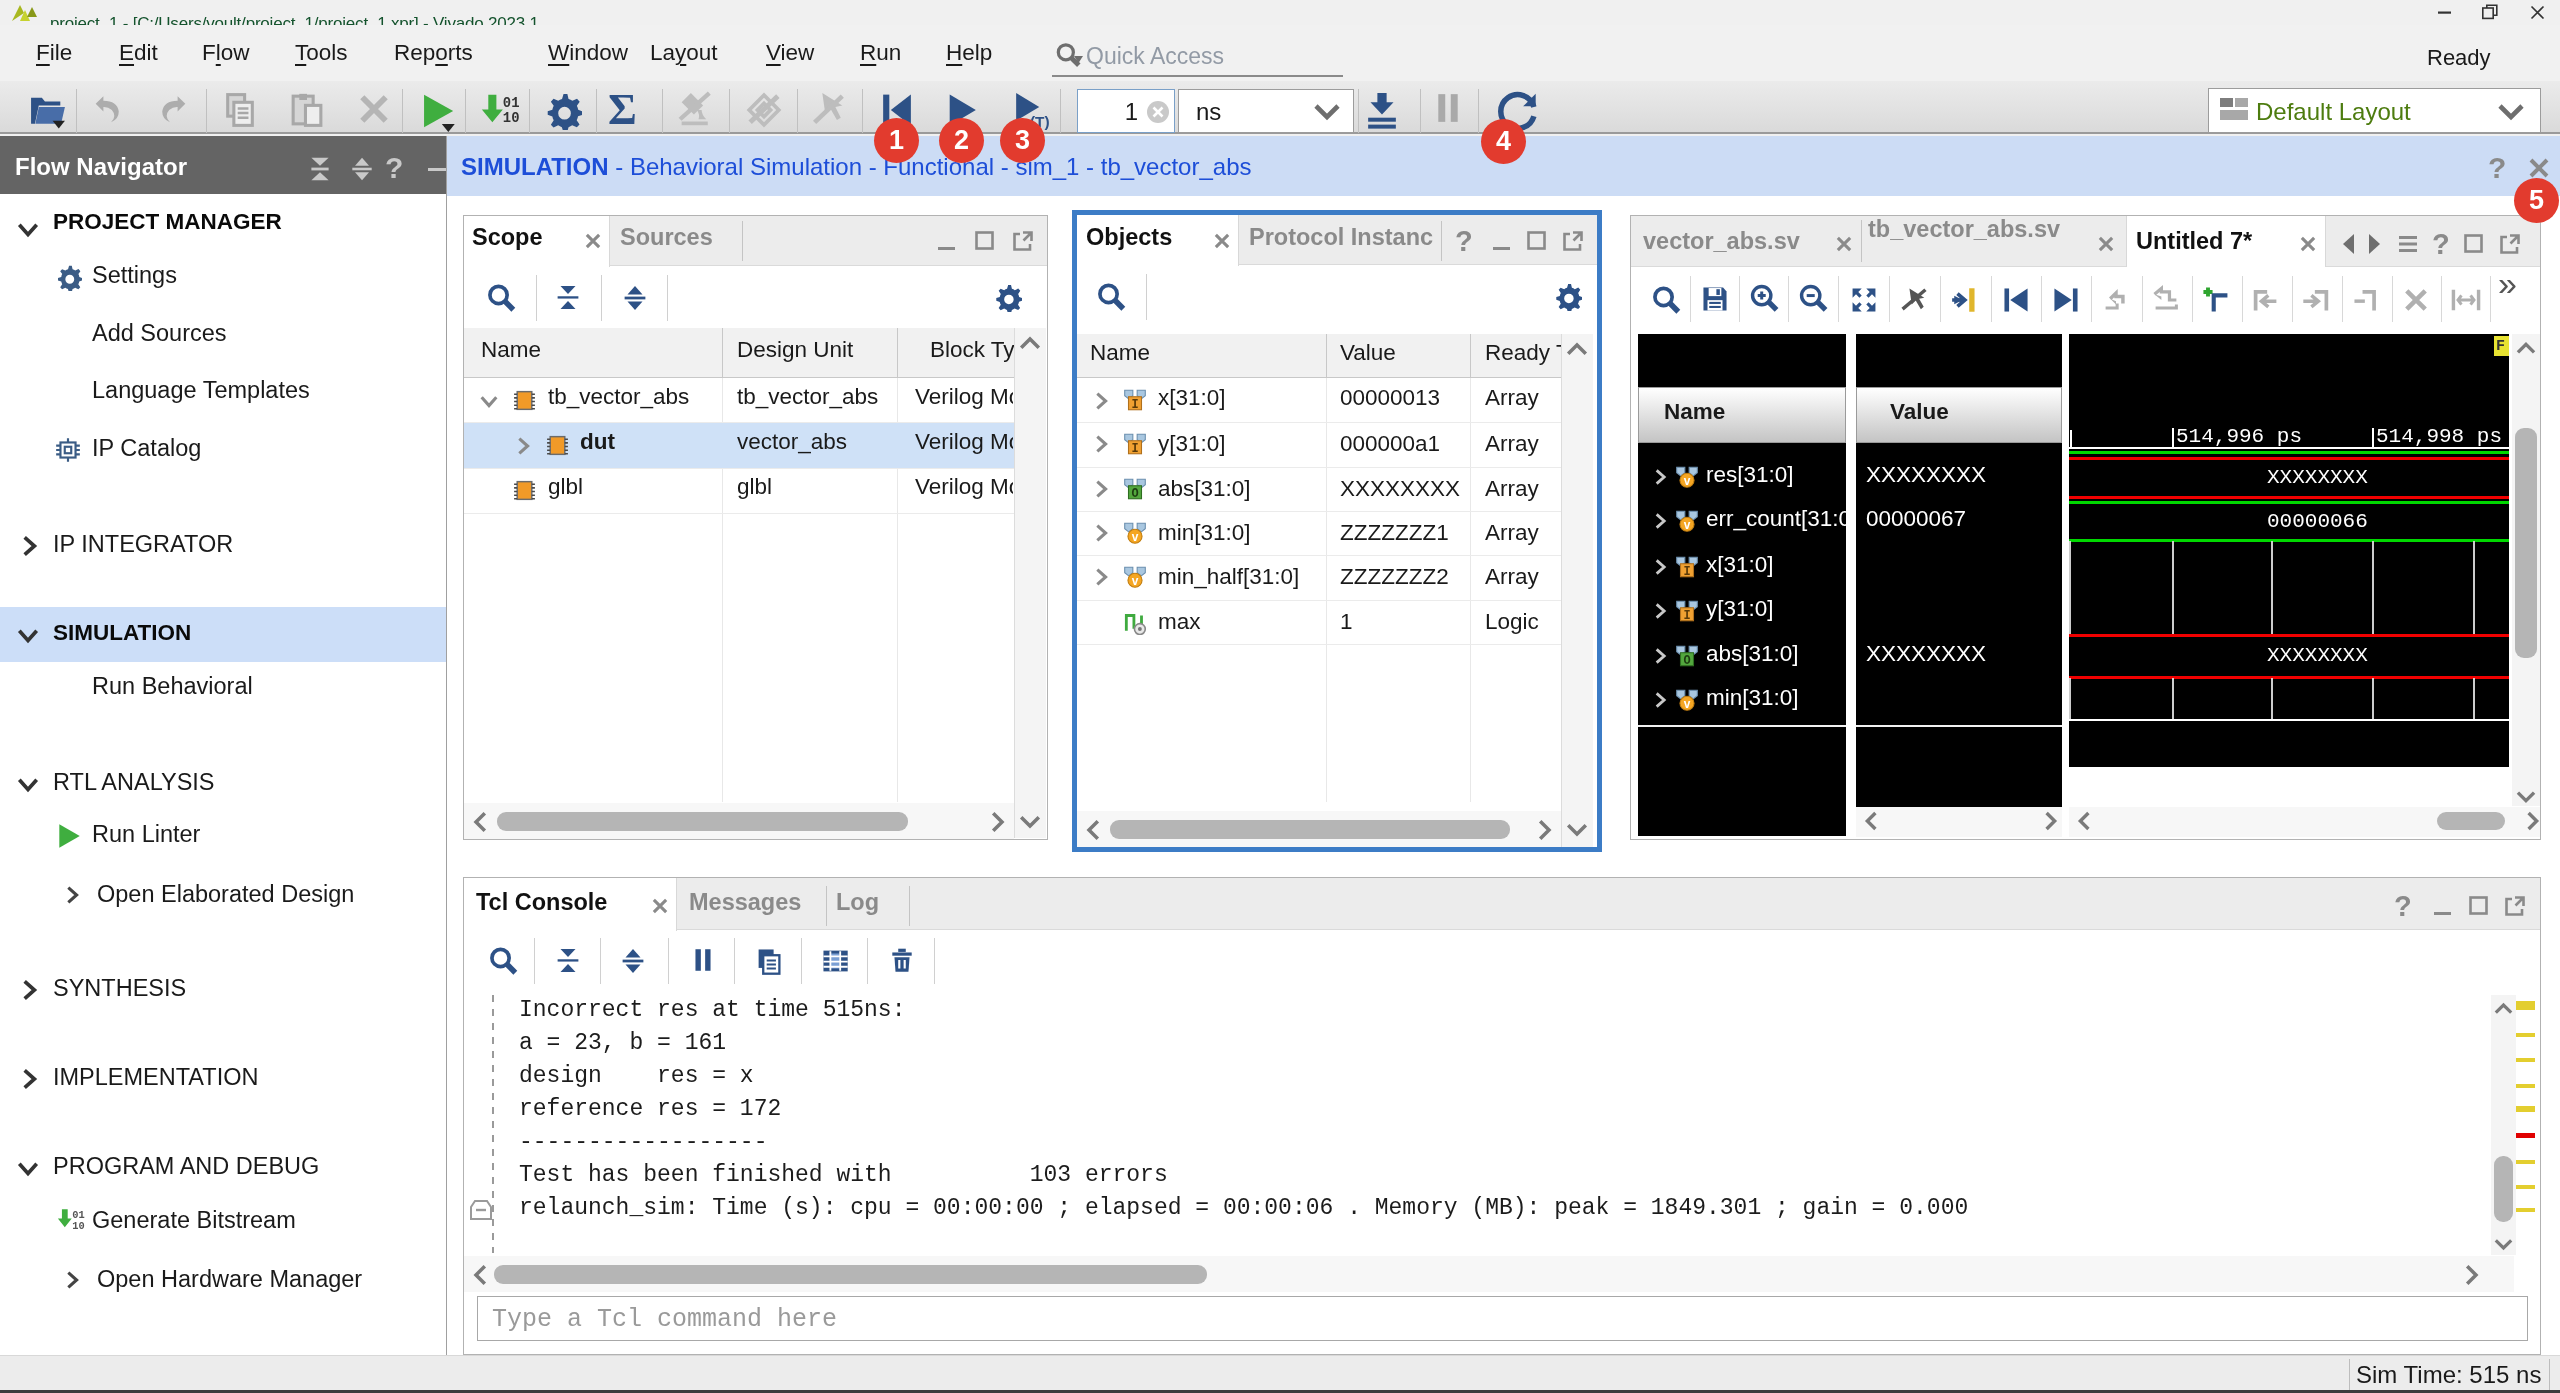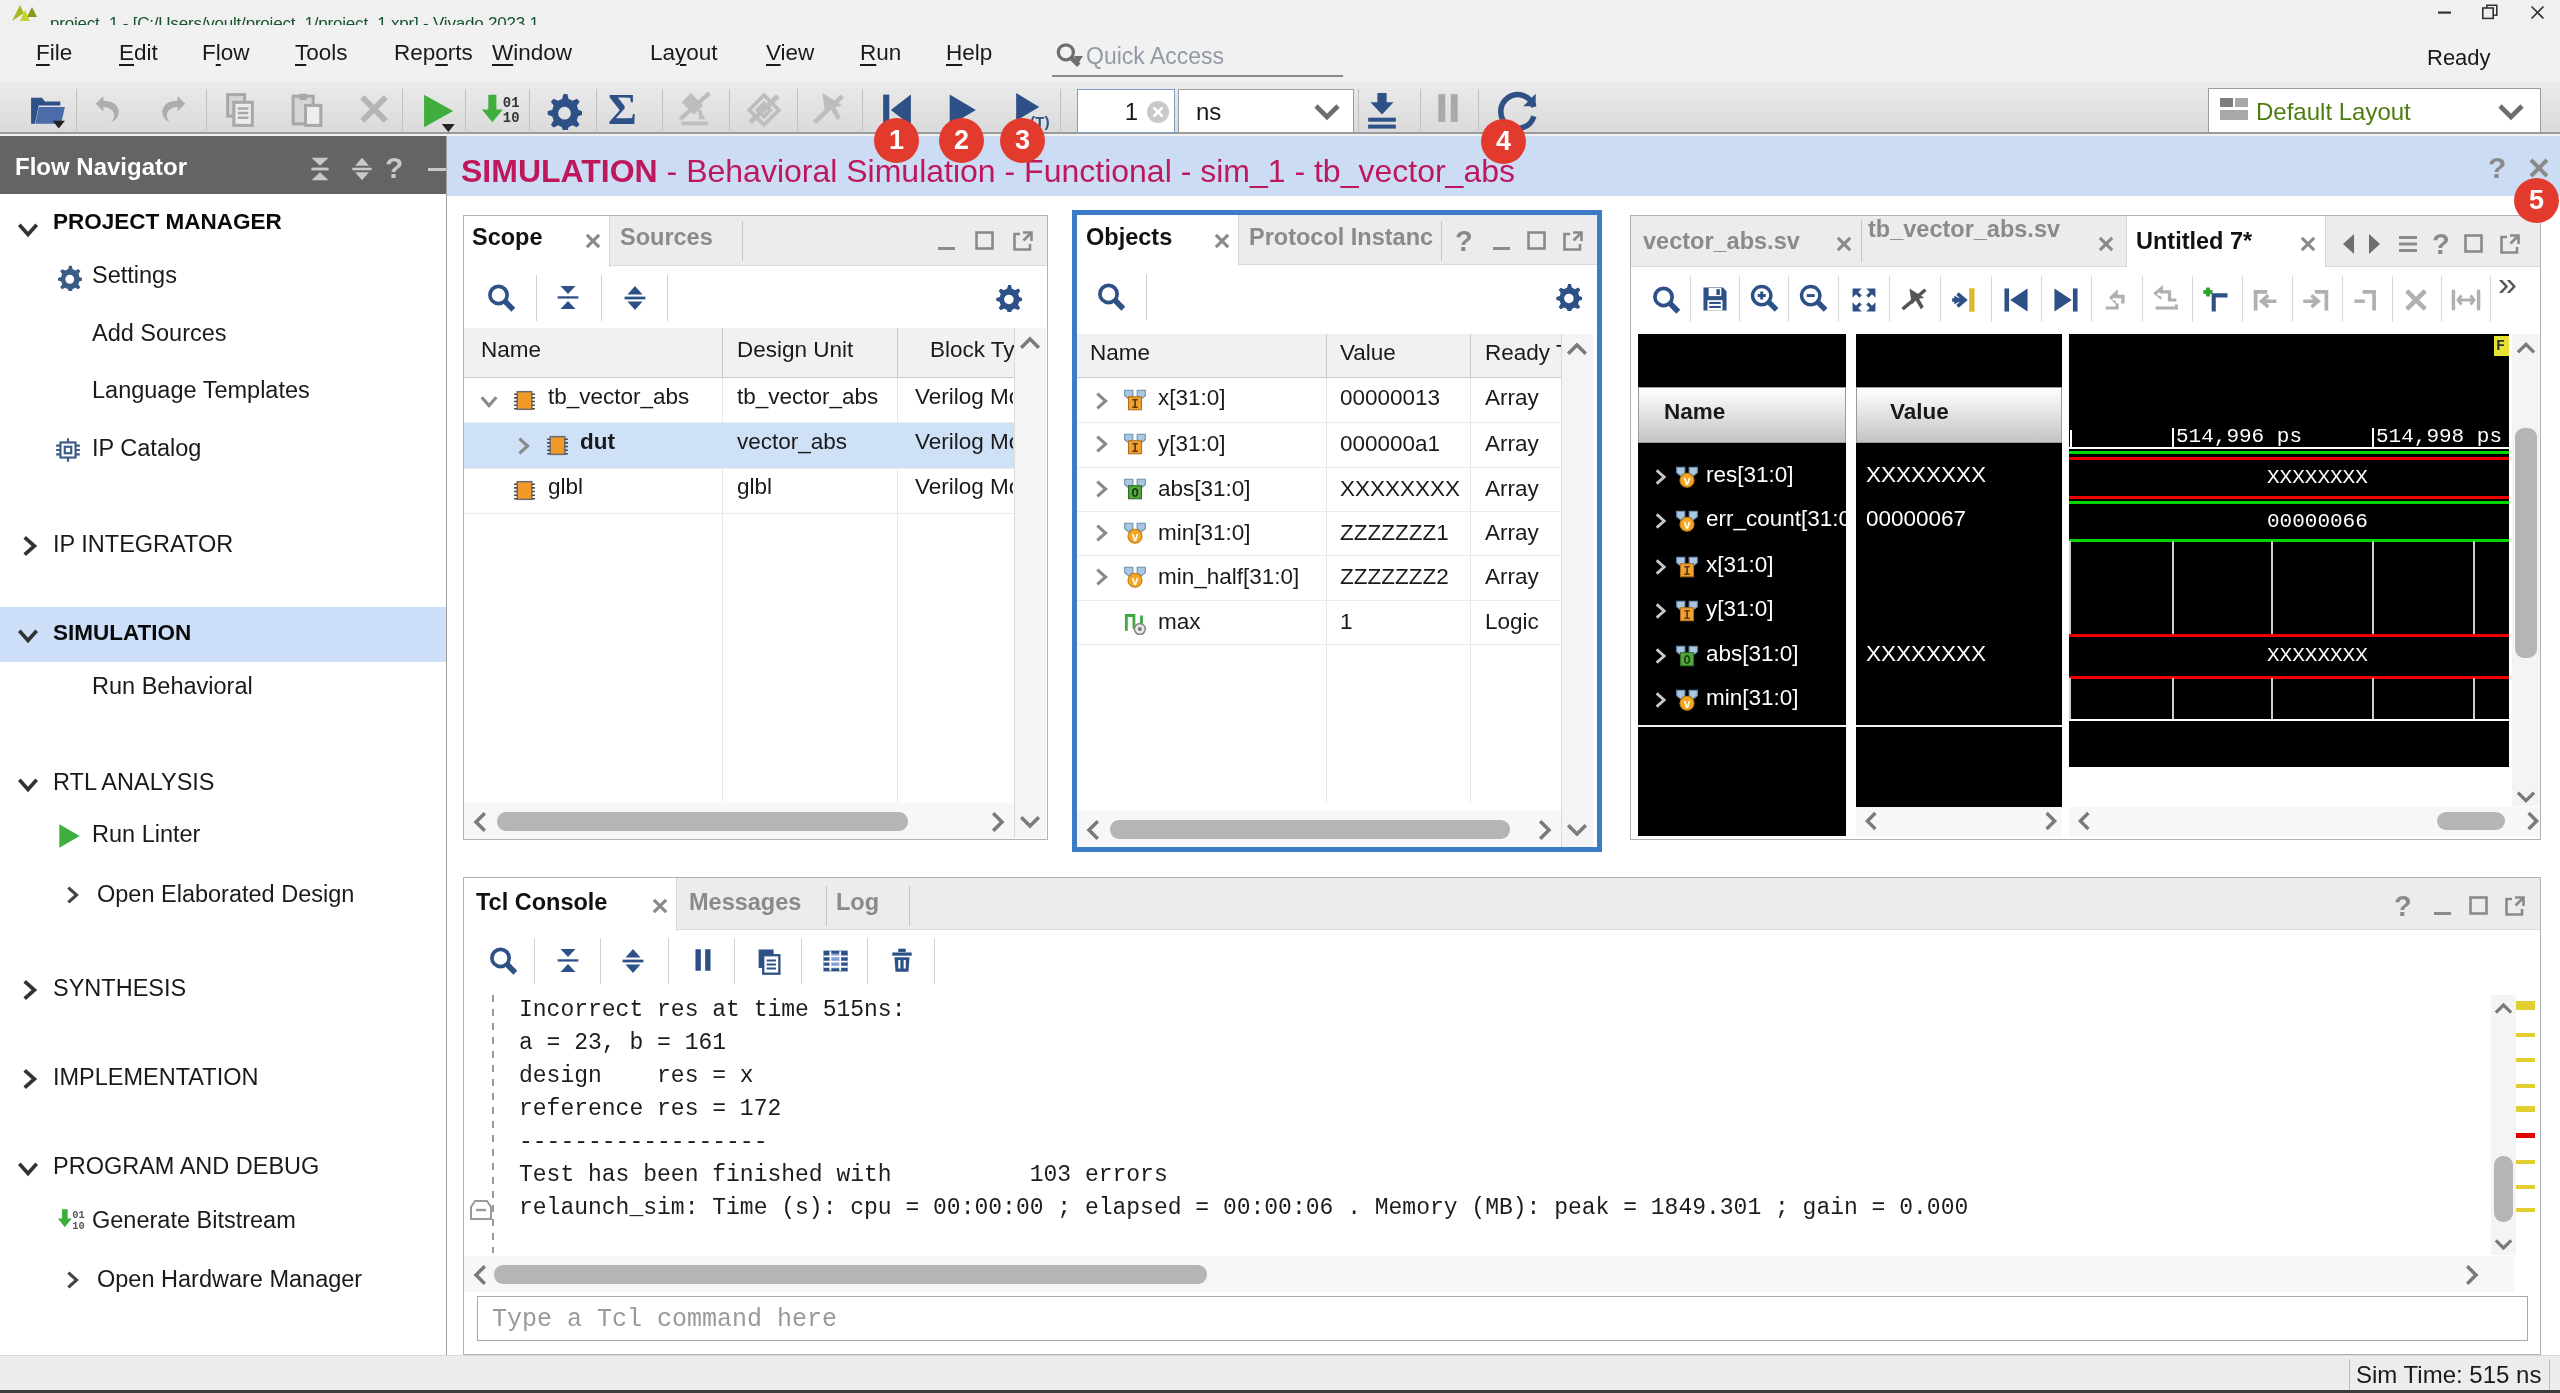--- a/index.html
+++ b/index.html
@@ -15,21 +15,21 @@
 .tsep { position:absolute; top:89px; width:1px; height:44px; background:#c0c0c0; }
 .ticon { position:absolute; top:90px; }
 #ready { left:2427px; top:45px; font-size:22px; color:#1a1a1a; }
 #layoutbox { left:2208px; top:88px; width:333px; height:45px; background:#fff; border:1px solid #9c9c9c; font-size:29px; color:#1a1a1a; }
 #flownav { left:0; top:136px; width:447px; height:1219px; background:#fff; border-right:1px solid #a0a0a0; }
 #fnheader { left:0; top:136px; width:446px; height:58px; background:#646464; }
 #fnheader span { position:absolute; left:15px; top:17px; color:#fff; font-weight:bold; font-size:24px; }
 .navtext { position:absolute; font-size:23.5px; color:#1a1a1a; white-space:nowrap; }
 .navhead { font-weight:bold; color:#0a0a0a; font-size:22.5px; }
 #simbar { left:447px; top:136px; width:2113px; height:60px; background:#ccdcf5; }
-#simtitle { left:461px; top:153px; font-size:32px; color:#be185d; white-space:nowrap;text-align:center; }
+#simtitle { left:461px; top:153px; font-size:24px; color:#1d4ed8; white-space:nowrap;text-align:center; }
 .panel { position:absolute; background:#fff; border:1px solid #b2b2b2; }
 .tab { position:absolute; font-size:23.5px; font-weight:bold; color:#8a8a8a; white-space:nowrap; }
 .tab.active { color:#111; }
 .cell { position:absolute; font-size:22.5px; color:#1a1a1a; white-space:nowrap; }
 .rowsel { position:absolute; background:#cfe1f7; }
 .rowline { position:absolute; height:1px; background:#ebebeb; }
 .mono { font-family:"Liberation Mono", monospace; }
 .badge { position:absolute; width:45px; height:45px; border-radius:50%; background:#e23b2e; color:#fff; font-size:27px; font-weight:bold; text-align:center; line-height:45px; }
 #statusbar { left:0; top:1355px; width:2560px; height:38px; background:#ececec; border-top:1px solid #d8d8d8; }
 .wtext { position:absolute; color:#fff; font-family:"Liberation Mono", monospace; font-size:21px; white-space:pre; }
@@ -203,21 +203,21 @@
 <svg class="abs" style="left:2530px;top:5px" width="15" height="15" viewBox="0 0 20 20">
     <path d="M2 2 L18 18 M18 2 L2 18" stroke="#333" stroke-width="2.2"></path>
   </svg>
 
 <div class="abs" id="menubar"></div>
 <div class="menuitem" style="left:36px"><u>F</u>ile</div>
 <div class="menuitem" style="left:119px"><u>E</u>dit</div>
 <div class="menuitem" style="left:202px">F<u>l</u>ow</div>
 <div class="menuitem" style="left:295px"><u>T</u>ools</div>
 <div class="menuitem" style="left:394px">Rep<u>o</u>rts</div>
-<div class="menuitem" style="left:492px"><u>W</u>indow</div>
+<div class="menuitem" style="left:548px"><u>W</u>indow</div>
 <div class="menuitem" style="left:650px">La<u>y</u>out</div>
 <div class="menuitem" style="left:766px"><u>V</u>iew</div>
 <div class="menuitem" style="left:860px"><u>R</u>un</div>
 <div class="menuitem" style="left:946px"><u>H</u>elp</div>
 <svg class="abs" style="left:1054px;top:41px;color:#6e6e6e" width="28" height="28">
     <use href="#i-search"></use>
   </svg>
 <svg class="abs" style="left:1073px;top:55px" width="12" height="9">
     <path d="M1 1 L10 1 L5.5 8 Z" fill="#6e6e6e"></path>
   </svg>

